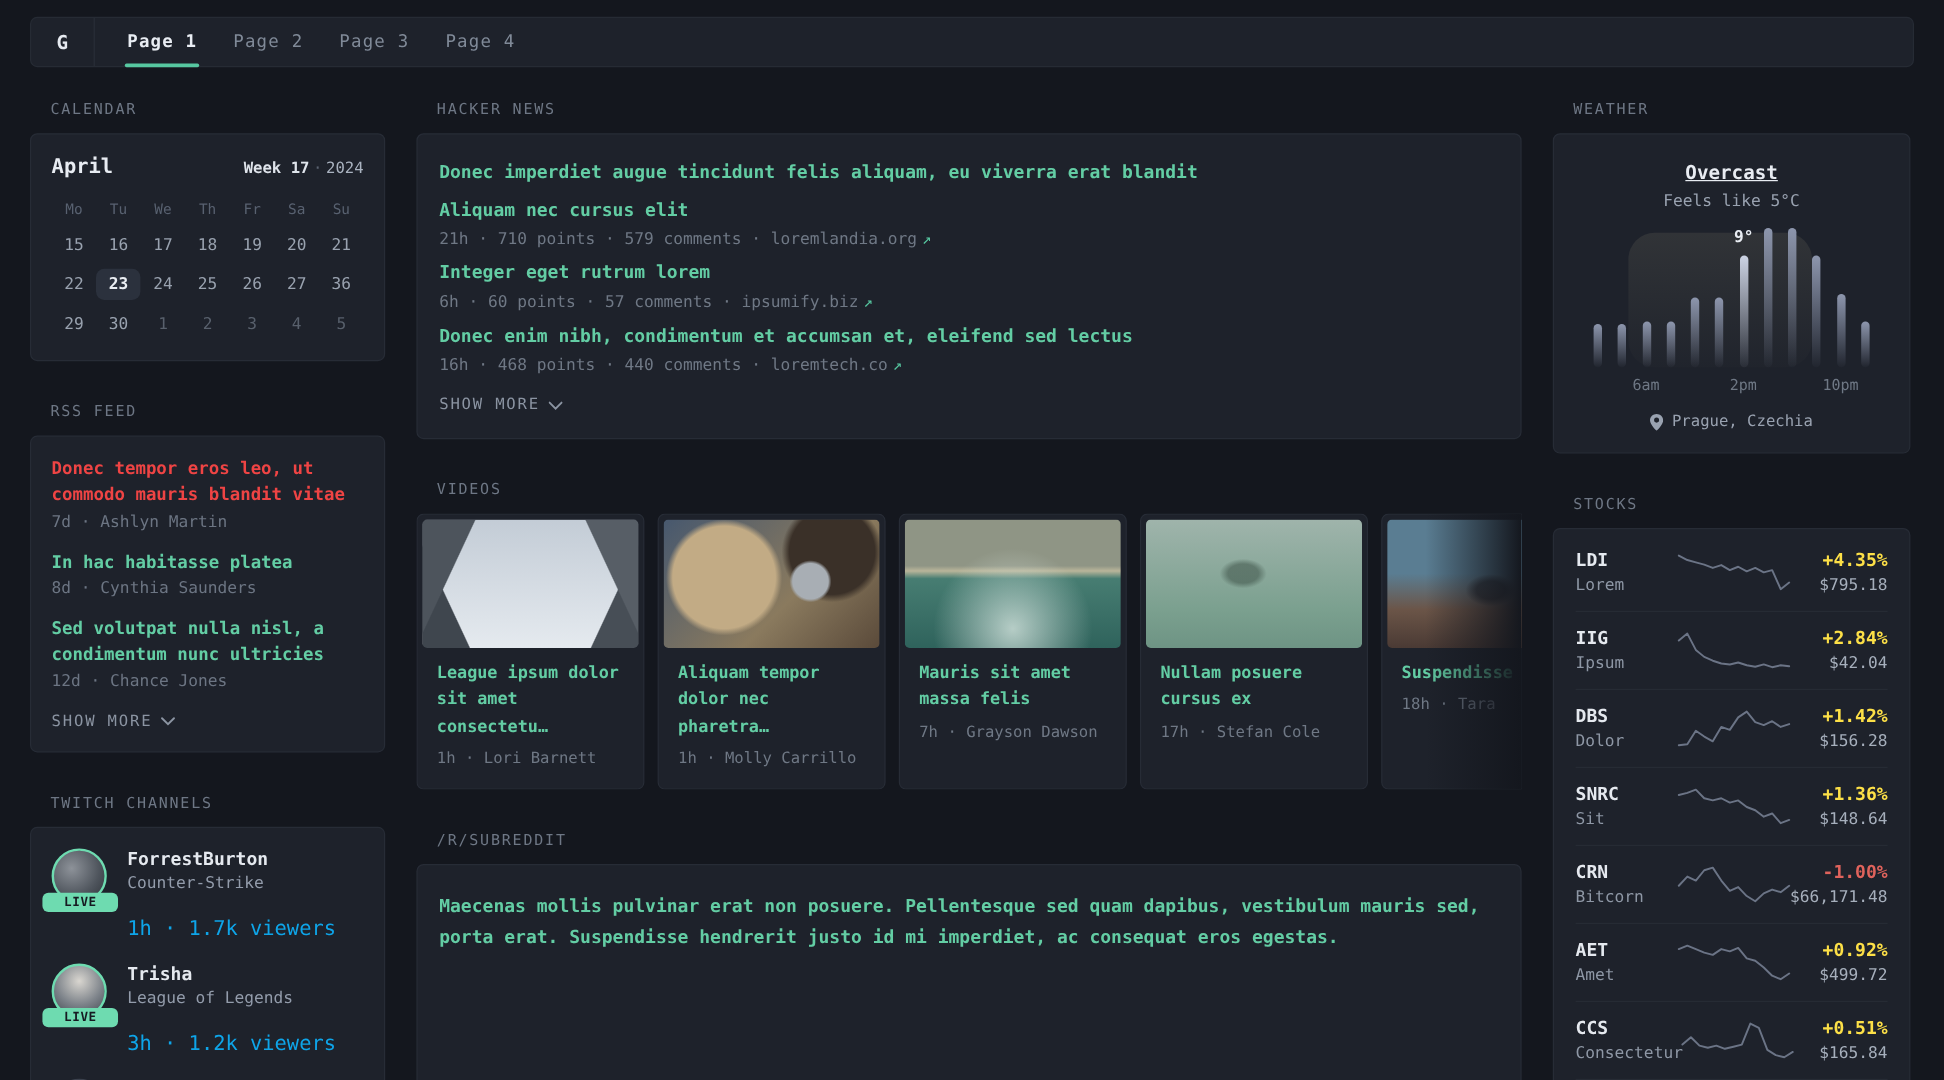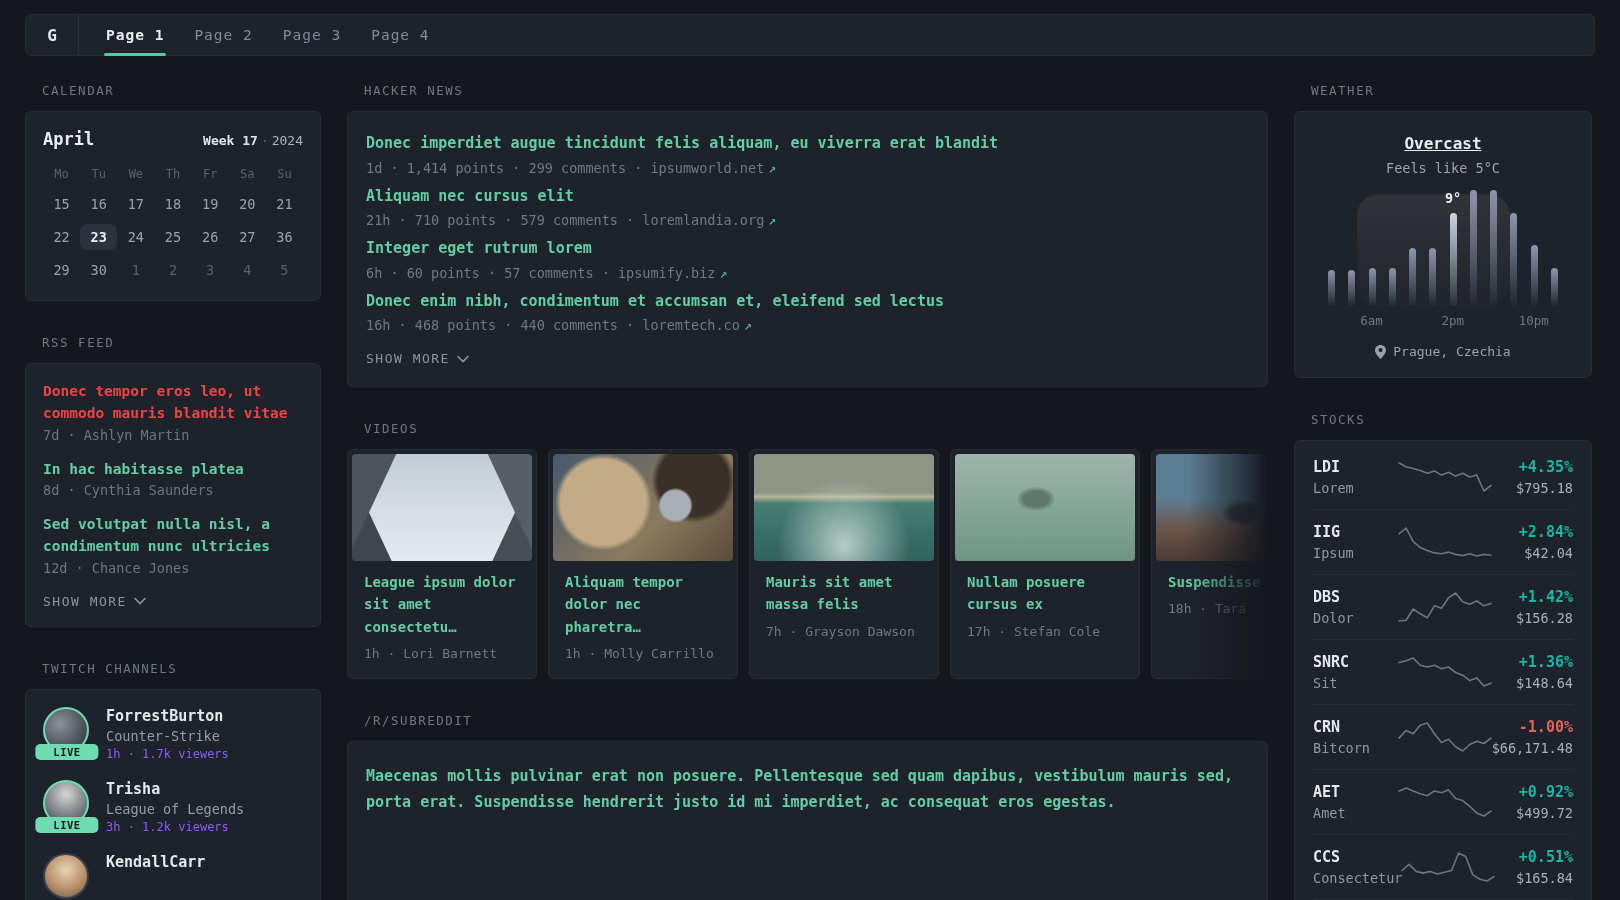--- a/index.html
+++ b/index.html
@@ -47,21 +47,21 @@
   .avatar-wrap{position:relative;width:48px;flex:0 0 48px;}
   .avatar{width:42px;height:42px;border-radius:50%;border:2px solid #3b414d;box-sizing:content-box;}
   .avatar.live{border-color:#6edbb0;}
   .av-0{background:radial-gradient(circle at 35% 35%,#8d9299,#4e545c 60%,#2e333a);}
   .av-1{background:radial-gradient(circle at 50% 30%,#d9d6d0,#7c8289 55%,#3d434b);}
   .av-2{background:radial-gradient(circle at 50% 35%,#e7d4b5,#b98f6a 55%,#6b5a4a);}
   .live-badge{position:absolute;bottom:-7px;left:50%;transform:translateX(-50%);background:#6edbb0;
     color:#161a21;font-size:10.5px;font-weight:bold;padding:2px 18px;border-radius:5px;letter-spacing:.5px;}
   .chan-name{color:#e5e9ef;font-weight:bold;font-size:15px;}
   .chan-game{color:#939cab;font-size:13.5px;margin-top:3px;}
-  .chan-meta{color:#8b5cf6;font-size:12px;margin-top:3px;}
+  .chan-meta{color:#0ea5e9;font-size:17px;margin-top:20px;}
   
   .hn-card{padding:20px 18px;}
   .hn-item+.hn-item{margin-top:9px;}
   .hn-title{color:#63cda4;font-weight:bold;font-size:15px;line-height:1.5;cursor:pointer;}
   .hn-meta{color:#6f7885;font-size:13.5px;margin-top:5px;}
   .ext{color:#57c8a1;font-size:13px;margin-left:4px;}
   .sub-card{height:190px;padding:22px 18px;}
   .sub-title{color:#63cda4;font-weight:bold;font-size:15px;line-height:1.7;cursor:pointer;}
   
   .vid-row{display:flex;gap:11px;overflow:hidden;position:relative;}
@@ -115,21 +115,21 @@
   .stock{display:flex;align-items:center;padding:13px 0;cursor:pointer;}
   .stock+.stock{border-top:1px solid #262b34;}
   .s-left{width:108px;}
   .s-sym{color:#e5e9ef;font-weight:bold;font-size:15px;}
   .s-name{color:#8e97a5;font-size:13.5px;margin-top:4px;}
   .s-mid{flex:1;display:flex;justify-content:center;}
   svg.spark{width:92px;height:36px;overflow:visible;}
   svg.spark polyline{fill:none;stroke:#6b7486;stroke-width:1.6;stroke-linejoin:round;stroke-linecap:round;}
   .s-right{width:104px;text-align:right;}
   .s-change{font-weight:bold;font-size:15px;}
-  .s-change.up{color:#14b8a6;}
+  .s-change.up{color:#fde047;}
   .s-change.down{color:#e0635c;}
   .s-price{color:#a6afbc;font-size:13.5px;margin-top:4px;}
   .chev{flex:0 0 auto;}
 </style>
 </head>
 <body>
 
 <div class="page">
 
   <div class="topbar">
@@ -247,21 +247,20 @@
       </div>
     </div>
 
     <div>
 
       <div class="sect">
         <div class="seclabel">HACKER NEWS</div>
         <div class="card hn-card">
           <div class="hn-item">
             <div class="hn-title">Donec imperdiet augue tincidunt felis aliquam, eu viverra erat blandit</div>
-            <div class="hn-meta"><span>1d · 1,414 points · 299 comments · ipsumworld.net</span><span class="ext">↗</span></div>
           </div>
           <div class="hn-item">
             <div class="hn-title">Aliquam nec cursus elit</div>
             <div class="hn-meta"><span>21h · 710 points · 579 comments · loremlandia.org</span><span class="ext">↗</span></div>
           </div>
           <div class="hn-item">
             <div class="hn-title">Integer eget rutrum lorem</div>
             <div class="hn-meta"><span>6h · 60 points · 57 comments · ipsumify.biz</span><span class="ext">↗</span></div>
           </div>
           <div class="hn-item">

